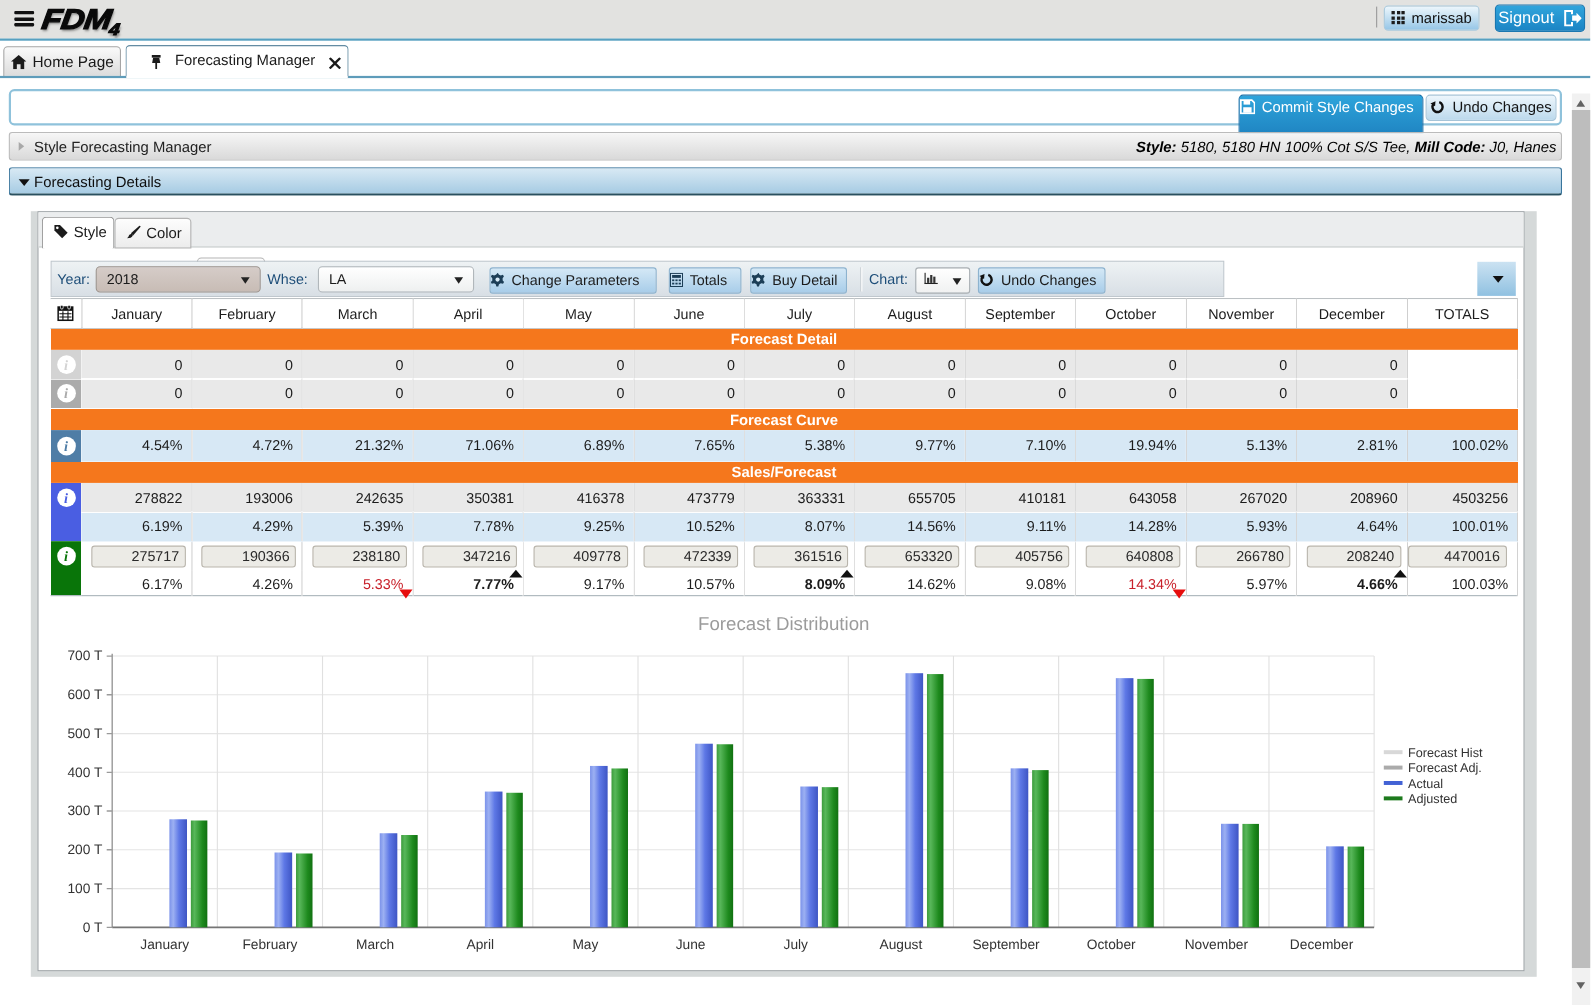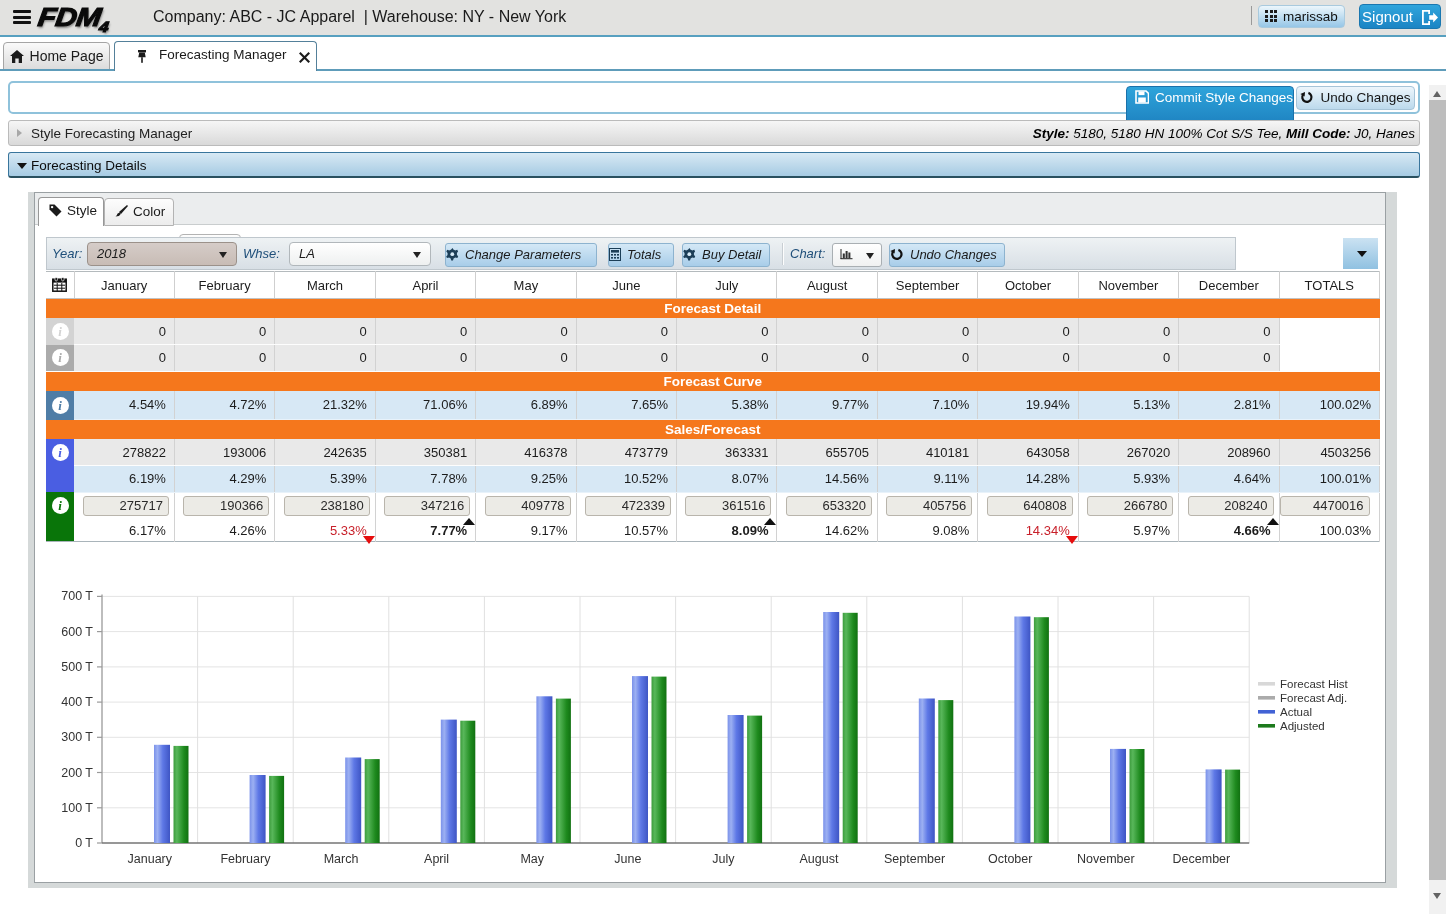--- a/index.html
+++ b/index.html
@@ -22,40 +22,40 @@
  linear-gradient(#1c1c1c,#1c1c1c) 0 9px/3px 3px no-repeat, linear-gradient(#1c1c1c,#1c1c1c) 4.5px 9px/3px 3px no-repeat, linear-gradient(#1c1c1c,#1c1c1c) 9px 9px/3px 3px no-repeat;}
 #signout{left:1359px;top:4px;width:82px;height:25px;border-radius:4px;background:linear-gradient(#30a5dc,#1b84c4);border:1px solid #1a77b0;color:#fff;font-size:15px;text-align:center;line-height:23px;}
 #topline{left:0;top:35px;width:1446px;height:1.5px;background:#57a0c0;}
 
 #hometab{left:3px;top:42px;width:107px;height:28px;background:linear-gradient(#fafafa,#dcdcdc);border:1px solid #a5a5a5;border-radius:4px 4px 0 0;font-size:14px;color:#1a1a1a;line-height:26px;text-align:center;}
 #fmtab{left:114px;top:41px;width:203px;height:30px;background:#fff;border:1px solid #54809a;border-bottom:none;border-radius:4px 4px 0 0;font-size:13.5px;color:#1a1a1a;}
 #tabline{left:0;top:69px;width:1446px;height:2px;background:#5e9cba;}
 #tabgap{left:115px;top:69px;width:201px;height:2px;background:#fff;}
 
 #card{left:8px;top:81px;width:1412px;height:33px;border:2px solid #8fc2db;border-radius:5px;background:#fff;}
-#commitbtn{left:1126px;top:86px;width:168px;height:40px;border-radius:4px;background:linear-gradient(#2ea4db,#1e82c0);border:1px solid #1a71aa;color:#fff;font-size:13.5px;text-align:right;line-height:22px;}
+#commitbtn{left:1126px;top:86px;width:168px;height:40px;border-radius:4px;background:linear-gradient(#2ea4db,#1e82c0);border:1px solid #1a71aa;color:#fff;font-size:13.5px;text-align:left;line-height:22px;}
 #undobtn1{left:1296px;top:86px;width:119px;height:24px;border-radius:4px;background:linear-gradient(#edf6fc,#bcd9ec);border:1px solid #a6c4d8;color:#141414;font-size:13.5px;text-align:center;line-height:22px;}
 
 .acc{left:8px;width:1412px;height:26px;border-radius:3px;font-size:13.5px;text-align:center;}
 #acc1{top:120px;background:linear-gradient(#f6f6f6,#d9d9d9);border:1px solid #bbb;color:#222;}
 #acc2{top:152px;background:linear-gradient(#d8e9f4,#a6cbe3);border:1px solid #39759c;border-bottom:2px solid #29505f;color:#0d0d0d;}
 .acc .txt{position:absolute;left:22px;top:5px;}
 #accright{position:absolute;right:4px;top:5px;font-style:italic;color:#000;}
 .arr-r{position:absolute;left:8px;top:8px;width:0;height:0;border-left:5px solid #a8a8a8;border-top:4.5px solid transparent;border-bottom:4.5px solid transparent;}
 .arr-d{position:absolute;left:8px;top:10px;width:0;height:0;border-top:6px solid #111;border-left:5px solid transparent;border-right:5px solid transparent;}
 
 #graypanel{left:28px;top:192px;width:1369px;height:696px;background:#d5d9d9;}
 #whitepanel{left:34px;top:192px;width:1352px;height:691px;background:#fff;border:1px solid #9aa0a3;}
 #tabstrip{position:absolute;left:0;top:0;width:100%;height:32px;background:#ebedee;border-bottom:1px solid #c9cdce;}
 .ptab{position:absolute;top:4px;height:28px;font-size:13.5px;color:#1b1b1b;border-radius:4px 4px 0 0;line-height:26px;padding-left:10px;}
 #ptab-style{left:3px;width:66px;background:#fff;border:1px solid #979797;border-bottom:none;height:29px;}
 #ptab-color{left:69px;top:5px;width:70px;background:linear-gradient(#fdfdfd,#ececec);border:1px solid #b3b3b3;}
 #ptab-size{left:144px;top:5px;width:62px;background:linear-gradient(#fdfdfd,#ececec);border:1px solid #b3b3b3;margin-top:36px;}
 
-#toolbar{left:46px;top:237px;width:1190px;height:33px;background:linear-gradient(#eef2f4,#d8dfe5);border:1px solid #bfc7cd;font-style:italic;}
+#toolbar{left:46px;top:237px;width:1067px;height:33px;background:linear-gradient(#eef2f4,#d8dfe5);border:1px solid #bfc7cd;}
 .tblabel{position:absolute;top:8px;font-size:13px;color:#1e4e79;}
 .dd{position:absolute;top:4px;height:24px;border-radius:4px;font-size:13px;color:#1c1c1c;line-height:22px;}
 #dd-year{left:40px;width:150px;background:linear-gradient(#d5ccc8,#c8bcb5);border:1px solid #9b918a;}
 #dd-whse{left:242px;width:142px;background:linear-gradient(#ffffff,#eef0f0);border:1px solid #b1b7bb;}
 .dd .ddtxt{margin-left:9px;}
 .ddarr{position:absolute;right:9px;top:9px;width:0;height:0;border-top:6px solid #222;border-left:4.5px solid transparent;border-right:4.5px solid transparent;}
 .tbtn{position:absolute;top:5px;height:24px;border-radius:3px;background:linear-gradient(#d4e8f6,#a8cde9);border:1px solid #8db3cf;font-size:13px;color:#1b1b1b;line-height:22px;}
 #chartdd{left:785px;width:50px;top:5px;height:24px;background:linear-gradient(#fff,#f0f1f1);border:1px solid #a9afb3;border-radius:3px;position:absolute;}
 #chartdd .ddarr{right:7px;top:9px;}
 #ovflbtn{left:1296px;top:0px;width:35px;height:31px;background:linear-gradient(#cbe2f2,#90c1e1);position:absolute;}
@@ -89,21 +89,20 @@
 </style></head>
 <body>
 <div id="page">
   <div id="topbar" class="abs"></div>
   <div id="burger" class="abs">
       <div></div>
       <div></div>
       <div></div>
     </div>
   <div id="logo" class="abs">FDM<sub>4</sub></div>
-  <div id="companytxt" class="abs">Company: ABC - JC Apparel&nbsp; | Warehouse: NY - New York</div>
   <div id="topsep" class="abs"></div>
   <div id="userbtn" class="abs"><span class="grid"></span>marissab</div>
   <div id="signout" class="abs">Signout<svg width="17" height="15" viewBox="0 0 17 15" style="vertical-align:-3px;margin-left:8px;">
         <path d="M9 0 h-8 v15 h8 v-4 h-1.8 v2.2 H2.8 V1.8 h4.4 V4 H9 Z" fill="#fff"></path>
         <path d="M8.2 5.2 h4 V2.6 L17 7.5 L12.2 12.4 V9.8 h-4 Z" fill="#fff"></path>
       </svg></div>
   <div id="topline" class="abs"></div>
 
   <div id="hometab" class="abs"><svg width="14" height="13" viewBox="0 0 14 13" style="vertical-align:-2px;margin-right:6px;">
         <path d="M7 0 L14 6 L12 6 L12 13 L8.7 13 L8.7 8.5 L5.3 8.5 L5.3 13 L2 13 L2 6 L0 6 Z" fill="#1b1b1b"></path>
@@ -364,20 +363,21 @@
           <td class="num" style=""><span class="cellwrap ">14.62%</span></td>
           <td class="num" style=""><span class="cellwrap ">9.08%</span></td>
           <td class="num" style=""><span class="cellwrap redv">14.34%<span class="tri-dn"></span></span></td>
           <td class="num" style=""><span class="cellwrap ">5.97%</span></td>
           <td class="num" style="font-weight:bold;"><span class="cellwrap ">4.66%<span class="tri-up"></span></span></td>
           <td class="num">100.03%</td>
         </tr>
       </tbody>
     </table>
 
+  <div id="charttitle" class="abs">Forecast Distribution</div>
   <svg id="chartsvg" class="abs" width="1333" height="332" viewBox="0 0 1333 332">
       <defs>
         <linearGradient id="bg1" x1="0" y1="0" x2="1" y2="0">
           <stop offset="0" stop-color="#7b92ea"></stop>
           <stop offset="0.22" stop-color="#9cb0f2"></stop>
           <stop offset="0.55" stop-color="#5e78e6"></stop>
           <stop offset="1" stop-color="#3e55c4"></stop>
         </linearGradient>
         <linearGradient id="gg1" x1="0" y1="0" x2="1" y2="0">
           <stop offset="0" stop-color="#3d9c3d"></stop>

